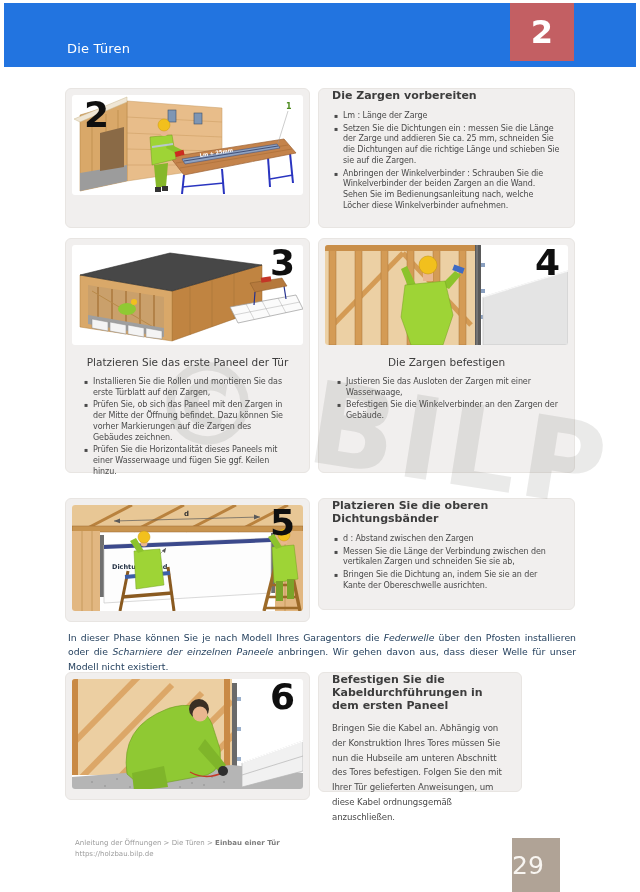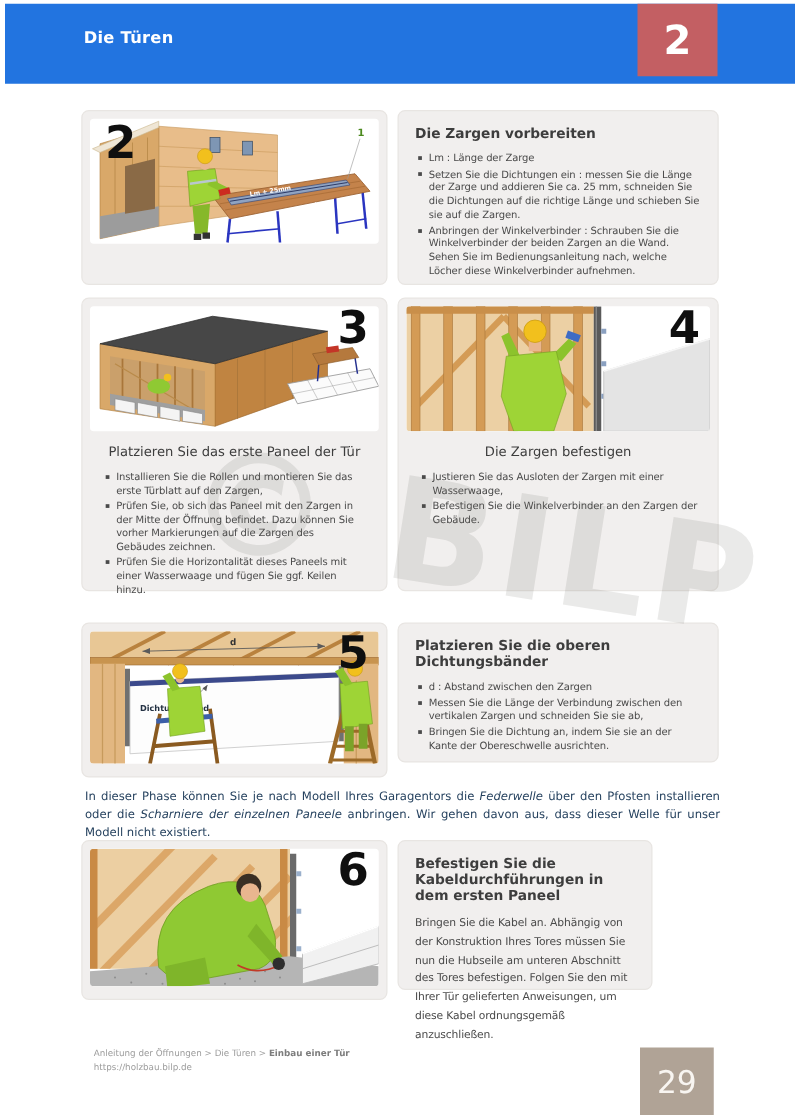--- a/index.html
+++ b/index.html
@@ -2,40 +2,40 @@
 <html><head>
 <meta charset="utf-8">
 <style>
   *{box-sizing:border-box;margin:0;padding:0}
   html,body{background:#fff}
   .page{position:relative;width:640px;height:892px;background:#ffffff;overflow:hidden;
         font-family:"DejaVu Sans","Liberation Sans",sans-serif;}
 
   
   .header{position:absolute;left:4px;top:3px;width:632px;height:64px;background:#2274e0}
-  .header-title{position:absolute;left:63px;bottom:29px;color:#fff;font-size:13px;font-weight:700;letter-spacing:.2px}
+  .header-title{position:absolute;left:63px;bottom:11px;color:#fff;font-size:13px;font-weight:400;letter-spacing:.2px}
   .chapter-box{position:absolute;left:506px;top:0;width:64px;height:58px;background:#c35f63;
                display:flex;align-items:center;justify-content:center}
   .chapter-number{color:#fff;font-size:32px;font-weight:700}
 
   
   .row{position:absolute;left:65px;display:flex;gap:8px}
   .row-1{top:88px}
   .row-2{top:238px}
   .row-3{top:498px}
   .row-4{top:672px}
 
   .panel{background:#f1efee;border:1px solid #e8e5e2;border-radius:6px}
   .img-panel{padding:6px}
   .img-area{position:relative;background:#fff;border-radius:3px;overflow:hidden}
   .step-num{position:absolute;font-weight:700;font-size:36px;color:#0f0f0f;line-height:1}
   .num-left{left:12px;top:2px}
   .num-right{right:8px;top:0}
 
-  .text-panel{padding:11px 13px}
+  .text-panel{padding:0 13px}
   .panel-title{font-size:11px;font-weight:700;color:#3d3d3d;margin:0 0 9px 0}
   .bullets{margin:0;padding:0 0 0 11px;list-style:none;font-size:8px;letter-spacing:-.1px;
            color:#4a4a4a;line-height:1.34}
   .bullets li{position:relative;margin-bottom:2px}
   .bullets li::before{content:"▪";position:absolute;left:-9px;top:1px;font-size:6px;color:#4a4a4a}
 
   .card-title{text-align:center;font-size:10.5px;font-weight:400;color:#3d3d3d;margin:11px 6px 9px}
   .card-body{padding:0 10px 10px}
 
   .step6-body{font-size:8.6px;line-height:1.72;color:#4a4a4a;letter-spacing:-.1px}
@@ -47,22 +47,22 @@
 
   
   .watermark{position:absolute;left:148px;top:366px;font-size:114px;font-weight:700;
              color:rgba(95,90,85,.13);transform:rotate(9deg);letter-spacing:4px;
              white-space:nowrap;pointer-events:none;z-index:5}
 
   
   .breadcrumb{position:absolute;left:75px;top:839px;font-size:7px;color:#9c9c9c}
   .breadcrumb b{color:#7d7d7d;font-weight:700}
   .site-url{position:absolute;left:75px;top:850px;font-size:7px;color:#9c9c9c}
-  .page-num-box{position:absolute;left:512px;top:838px;width:59px;height:54px;background:#b0a396;
-                display:flex;align-items:center;justify-content:center}
+  .page-num-box{position:absolute;left:512px;top:838px;width:48px;height:54px;background:#b0a396;
+                display:flex;align-items:center;}
   .page-number{color:#f8f5f1;font-size:25px}
 
   .img-area svg{display:block}
   .img-area svg text{font-family:"DejaVu Sans","Liberation Sans",sans-serif}
 </style>
 </head>
 <body>
 
 <div class="page">
 

